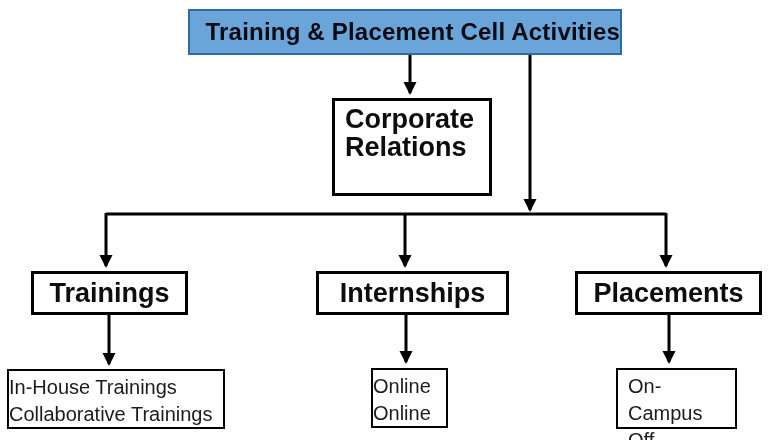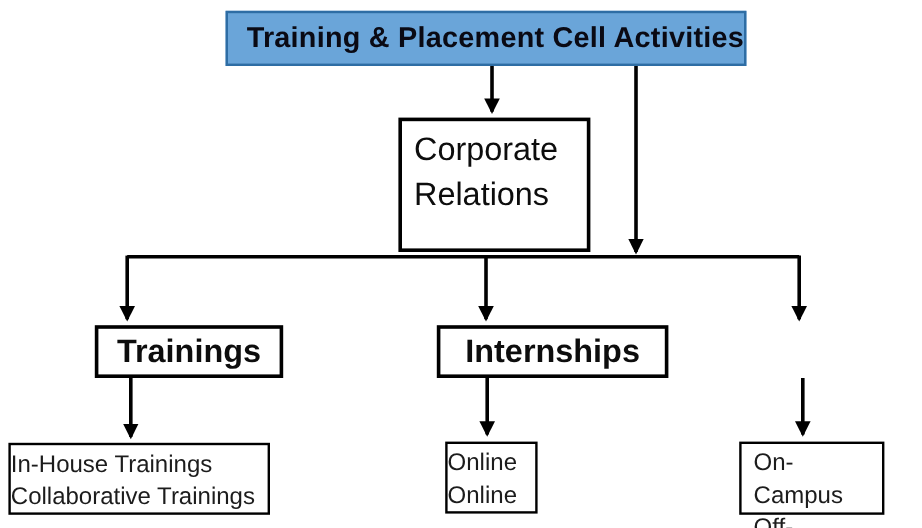--- a/index.html
+++ b/index.html
@@ -16,27 +16,27 @@
     background:#ffffff;border:3px solid #000000;color:#111111;
   }
   .node-root{
     left:188px;top:9px;width:434px;height:46px;
     background:#6aa5d9;border:2px solid #2e6da4;
     display:flex;align-items:center;justify-content:flex-end;
     font-weight:bold;font-size:24px;color:#0a0a14;
     letter-spacing:0.2px;
   }
   .node-corporate{
-    left:332px;top:98px;width:160px;height:112px;
-    font-weight:normal;font-size:27px;line-height:38px;
+    left:332px;top:98px;width:160px;height:98px;
+    font-weight:bold;font-size:27px;line-height:28px;
     padding:4px 4px 0 10px;color:#0d0d0d;
   }
   .node-branch{
     display:flex;align-items:center;justify-content:center;
-    font-weight:bold;font-size:27px;color:#0d0d0d;margin-left:48px;
+    font-weight:bold;font-size:27px;color:#0d0d0d;
   }
   .node-trainings{left:31px;top:271px;width:157px;height:44px;}
   .node-internships{left:316px;top:271px;width:193px;height:44px;}
   .node-placements{left:575px;top:271px;width:187px;height:44px;}
   .node-leaf{
     border-width:2px;font-size:20px;line-height:27px;color:#1c1c1c;
     padding-top:3px;
   }
   .node-leaf-trainings{left:7px;top:369px;width:218px;height:60px;}
   .node-leaf-internships{left:371px;top:368px;width:77px;height:60px;}
@@ -76,20 +76,23 @@
   <div class="node node-corporate">
     <span>Corporate Relations</span>
   </div>
 
   <div class="node node-branch node-trainings">
     <span>Trainings</span>
   </div>
   <div class="node node-branch node-internships">
     <span>Internships</span>
   </div>
+  <div class="node node-branch node-placements">
+    <span>Placements</span>
+  </div>
 
   <div class="node node-leaf node-leaf-trainings">
     <div>In-House Trainings</div>
     <div>Collaborative Trainings</div>
   </div>
   <div class="node node-leaf node-leaf-internships">
     <div>Online</div>
     <div>Online</div>
   </div>
   <div class="node node-leaf node-leaf-placements">

